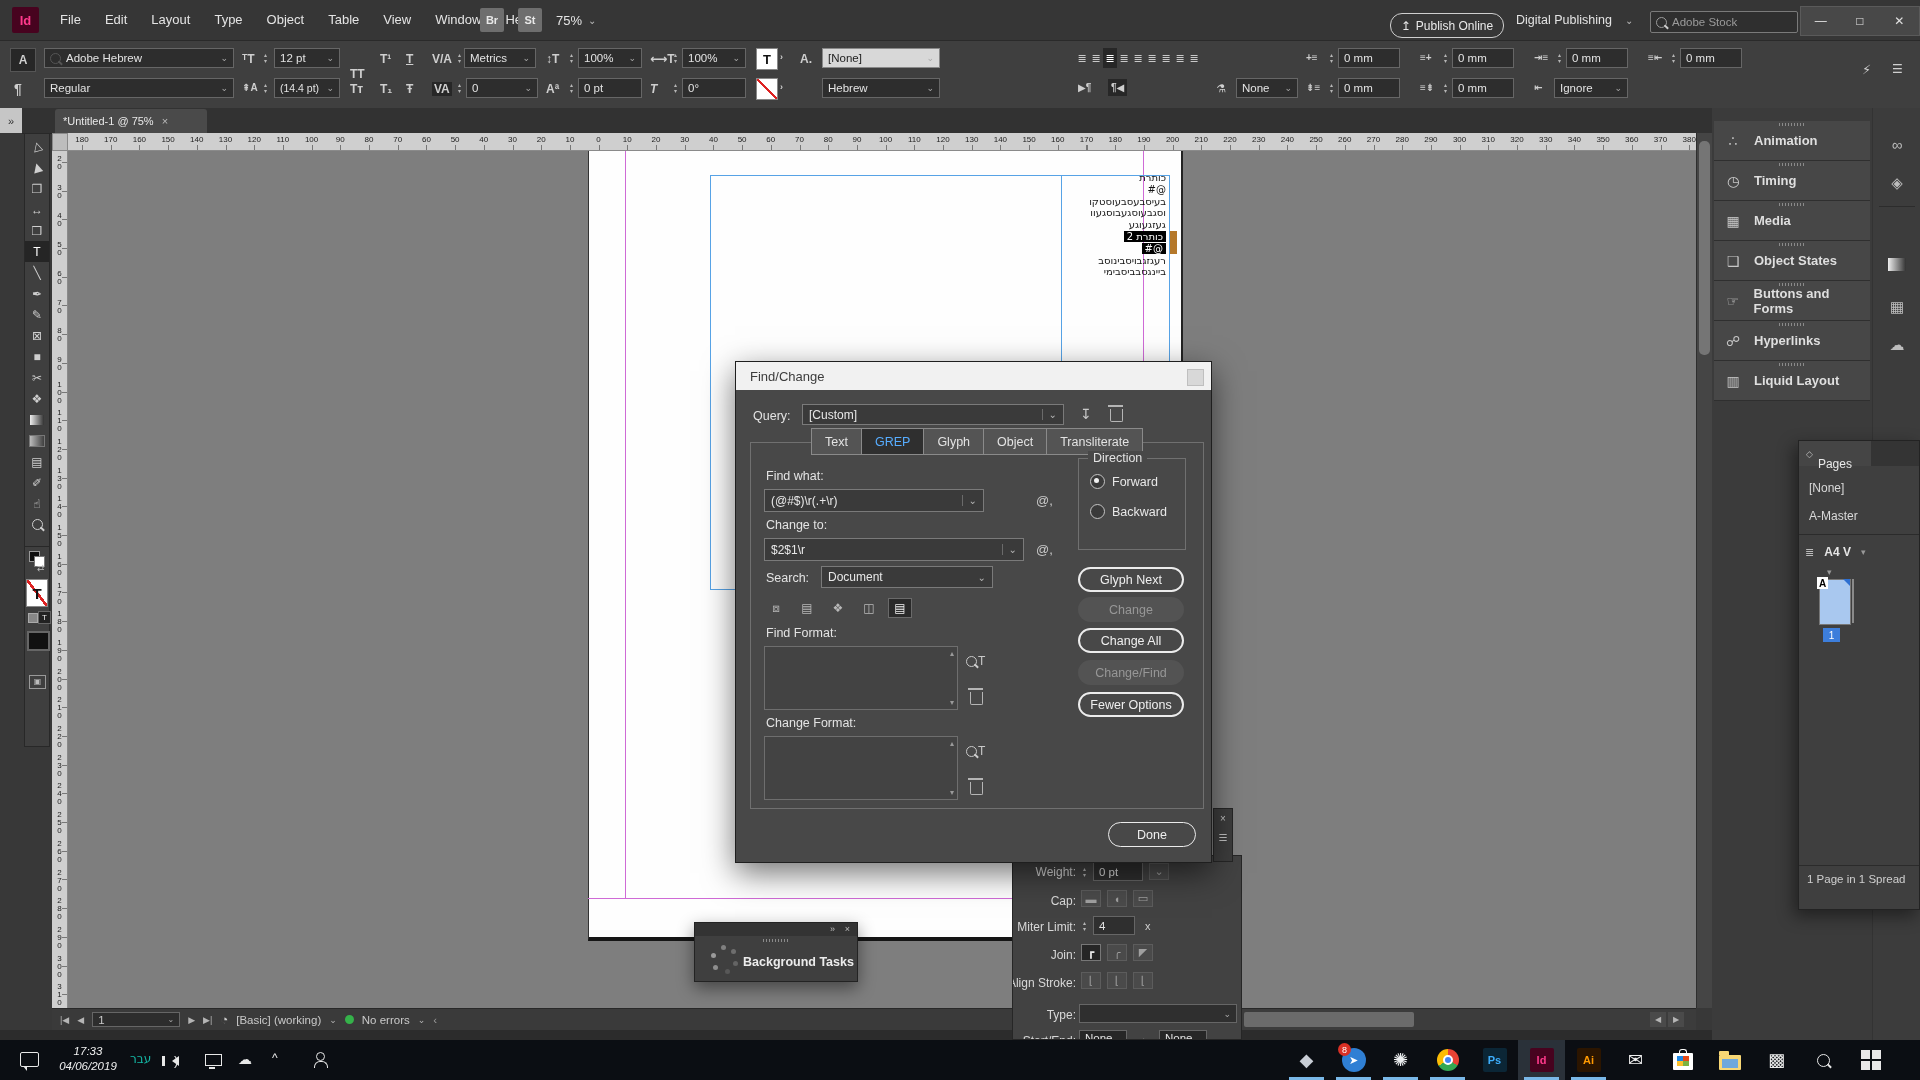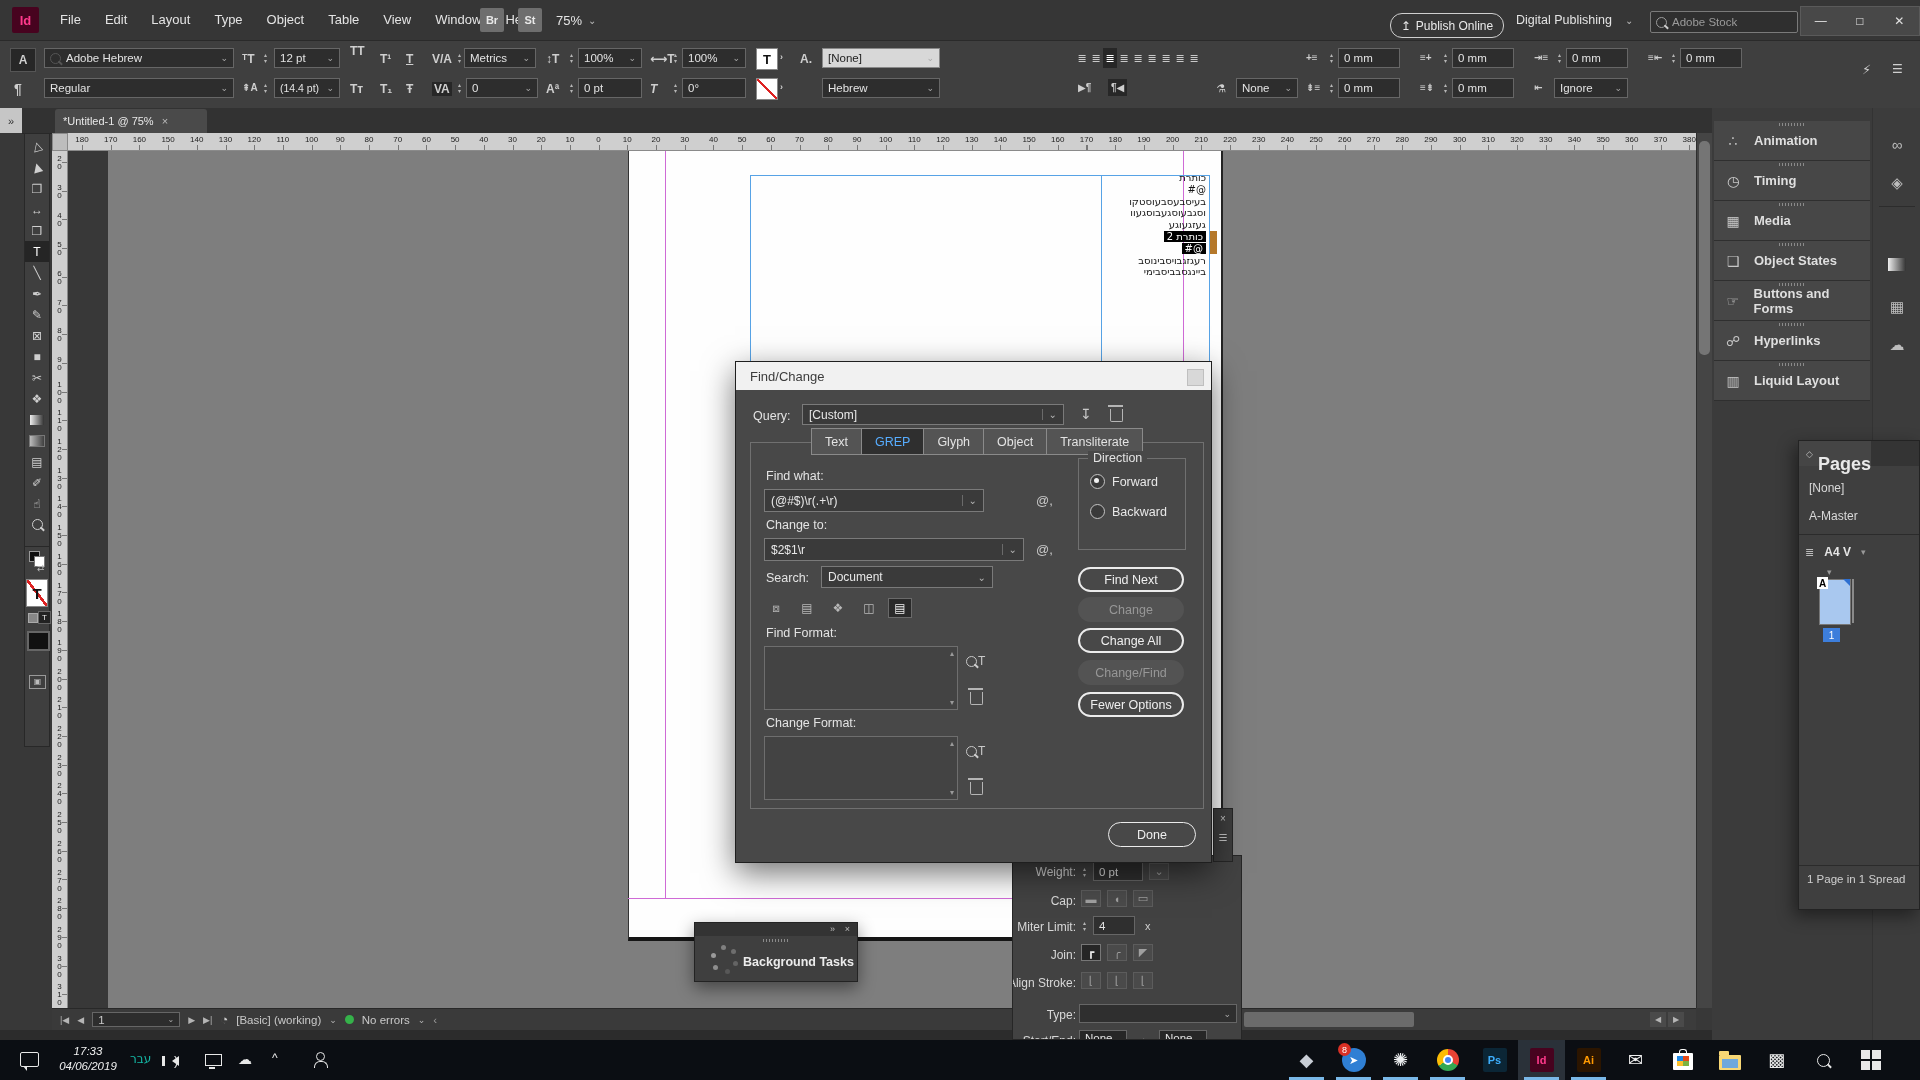--- a/index.html
+++ b/index.html
@@ -62,21 +62,21 @@
   .tool{position:absolute;left:0;width:24px;height:21px;display:flex;align-items:center;justify-content:center;
         color:#cfcfcf;font-size:12px;}
   .tool.active{background:#252525;color:#fff;}
   .rot{display:inline-block;transform:rotate(-105deg);}
   .grad{width:14px;height:10px;background:linear-gradient(90deg,#eee,#333);}
   .gradf{width:14px;height:10px;background:linear-gradient(90deg,#bbb,rgba(120,120,120,0));border:1px solid #777;}
   .mag{width:9px;height:9px;border:1.5px solid #cfcfcf;border-radius:50%;position:relative;display:inline-block;}
   .mag::after{content:"";position:absolute;width:5px;height:1.5px;background:#cfcfcf;left:7px;top:8px;transform:rotate(45deg);}
   .mag.dark{border-color:#555;}  .mag.dark::after{background:#555;}
   
-  #canvas{left:68px;top:151px;width:1628px;height:857px;background:#7e7e7e;overflow:hidden;margin-left:40px;}
+  #canvas{left:68px;top:151px;width:1628px;height:857px;background:#7e7e7e;overflow:hidden;}
   #page{position:absolute;left:520px;top:0;width:592px;height:786px;background:#fefefe;
         border-left:1px solid #333;border-right:2px solid #222;border-bottom:4px solid #151515;box-sizing:content-box;}
   .guide-v{position:absolute;top:0;width:1px;background:#cf6ad6;}
   .guide-h{position:absolute;height:1px;background:#cf6ad6;}
   #tframe{position:absolute;left:642px;top:24px;width:458px;height:413px;border:1px solid #57a3e6;}
   #tframe-col{position:absolute;left:993px;top:24px;width:1px;height:413px;background:#57a3e6;}
   #framecontent{position:absolute;left:650px;top:21px;width:448px;direction:rtl;text-align:right;
         font-family:"DejaVu Sans",sans-serif;font-size:10px;color:#141414;}
   .tline{height:11.8px;line-height:11.8px;white-space:nowrap;}
   .tline .sel{background:#000;color:#fff;padding:0 3px;}
@@ -154,21 +154,21 @@
       background:repeating-linear-gradient(90deg,#8a8a8a 0,#8a8a8a 1px,transparent 1px,transparent 3px);}
   #dockcol{position:absolute;left:160px;top:0;width:48px;height:100%;background:#3c3c3c;border-left:1px solid #333;}
   .dcic{position:absolute;left:50%;transform:translateX(-50%);color:#bdbdbd;font-size:15px;}
   #dock-collapse{position:absolute;right:8px;top:2px;color:#bbb;font-size:11px;}
   
   #pages{left:1798px;top:440px;width:122px;height:470px;background:#3f3f3f;border:1px solid #232323;
       box-shadow:-4px 6px 16px rgba(0,0,0,.45);z-index:22;box-sizing:border-box;}
   #pages-tab{position:absolute;left:0;top:0;width:100%;height:25px;background:#343434;}
   #pages-tab-active{position:absolute;left:0;top:0;width:72px;height:25px;background:#454545;display:flex;
       align-items:center;gap:5px;padding-left:7px;box-sizing:border-box;}
-  #pages-tab-active .t{font-size:18px;font-weight:bold;color:#e9e9e9;margin-top:21px;}
+  #pages-tab-active .t{font-size:12px;font-weight:normal;color:#e9e9e9;margin-top:21px;}
   .pitem{position:absolute;left:10px;font-size:12px;color:#d9d9d9;}
   #pg-sep1{position:absolute;left:0;top:93px;width:100%;height:1px;background:#2b2b2b;}
   #pg-master{position:absolute;left:6px;top:100px;width:110px;height:22px;display:flex;align-items:center;gap:10px;}
   #pg-master .sz{font-size:12px;font-weight:bold;color:#e5e5e5;}
   #pg-thumb{position:absolute;left:20px;top:138px;width:30px;height:44px;background:#a9c8ef;border:1px solid #777;}
   #pg-thumb-badge{position:absolute;left:18px;top:136px;width:11px;height:12px;background:#fff;color:#000;
       font-size:10px;font-weight:bold;display:flex;align-items:center;justify-content:center;}
   #pg-fold{position:absolute;left:44px;top:138px;width:0;height:0;border-left:7px solid transparent;border-top:7px solid #2e6fd0;}
   #pg-spine{position:absolute;left:53px;top:138px;width:2px;height:44px;background:#8a8a8a;}
   #pg-marker{position:absolute;left:28px;top:126px;color:#9a9a9a;font-size:9px;}
@@ -277,21 +277,21 @@
       </div>
       <div class="glyphbtn" style="left:242px;top:8px;">ᵀT</div>
       <div class="stp" style="left:260px;top:4px;">
           <span>▴</span>
           <span>▾</span>
         </div>
       <div class="fld" style="left:274px;top:4px;width:66px;">
         <span>12 pt</span>
           <span class="dd">⌄</span>
       </div>
-      <div class="glyphbtn" style="left:350px;top:0;">TT</div>
+      <div class="glyphbtn" style="left:350px;top:23px;">TT</div>
       <div class="glyphbtn" style="left:380px;top:8px;">T¹</div>
       <div class="glyphbtn" style="left:406px;top:8px;text-decoration:underline;">T</div>
       <div class="glyphbtn" style="left:432px;top:8px;">V/A</div>
       <div class="stp" style="left:454px;top:4px;">
           <span>▴</span>
           <span>▾</span>
         </div>
       <div class="fld" style="left:440px;top:4px;width:72px;margin-left:24px;">
         <span>Metrics</span>
           <span class="dd">⌄</span>
@@ -765,21 +765,21 @@
     <div id="fc-dir"></div>
     <span id="fc-dir-cap">Direction</span>
     <div class="radrow" style="left:354px;top:112px;">
       <span class="radio on"></span>
       <span>Forward</span>
     </div>
     <div class="radrow" style="left:354px;top:142px;">
       <span class="radio"></span>
       <span>Backward</span>
     </div>
-    <div class="pill primary" style="top:205px;">Find Next</div>
+    <div class="pill primary" style="top:205px;">Glyph Next</div>
     <div class="pill disabled" style="top:235px;">Change</div>
     <div class="pill" style="top:266px;">Change All</div>
     <div class="pill disabled" style="top:298px;">Change/Find</div>
     <div class="pill" style="top:330px;">Fewer Options</div>
     <div class="pill" style="left:372px;top:460px;width:88px;border-width:1.5px;">Done</div>
   </div>
 
   <div id="statusbar" class="abs">
     <span class="nav">|◀</span>
     <span class="nav">◀</span>

